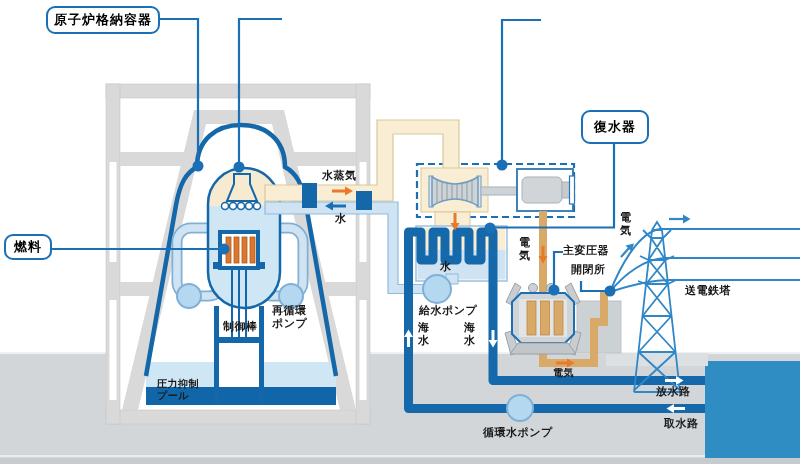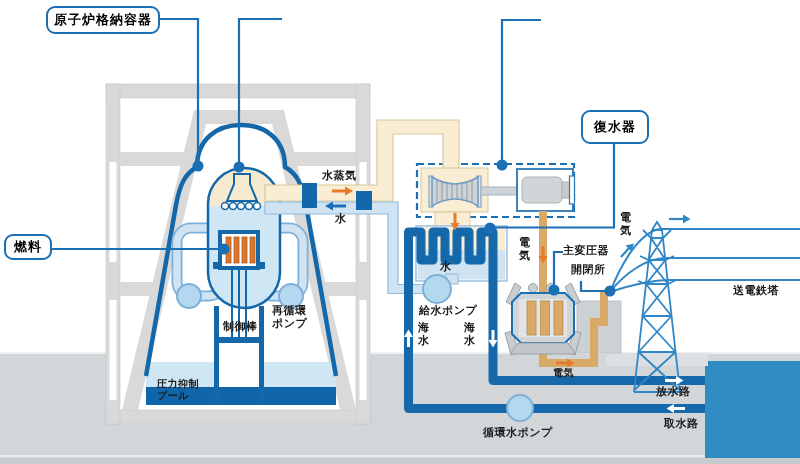--- a/index.html
+++ b/index.html
@@ -262,19 +262,19 @@
   <div class="lbl small" style="left:157px;top:378px;">圧力抑制
 プール</div>
   <div class="lbl" style="left:440px;top:261px;">水</div>
   <div class="lbl" style="left:419px;top:305px;">給水ポンプ</div>
   <div class="lbl vtext" style="left:417px;top:322px;">海水</div>
   <div class="lbl vtext" style="left:463px;top:322px;">海水</div>
   <div class="lbl vtext" style="left:518px;top:237px;">電気</div>
   <div class="lbl" style="left:563px;top:245px;">主変圧器</div>
   <div class="lbl" style="left:571px;top:264px;">開閉所</div>
   <div class="lbl vtext" style="left:619px;top:212px;">電気</div>
-  <div class="lbl" style="left:685px;top:285px;margin-left:48px;">送電鉄塔</div>
+  <div class="lbl" style="left:685px;top:285px;">送電鉄塔</div>
   <div class="lbl small" style="left:553px;top:367px;">電気</div>
   <div class="lbl" style="left:656px;top:363px;margin-top:23px;">放水路</div>
   <div class="lbl" style="left:664px;top:418px;">取水路</div>
   <div class="lbl" style="left:483px;top:427px;">循環水ポンプ</div>
 
 </div>
 
 </body></html>

